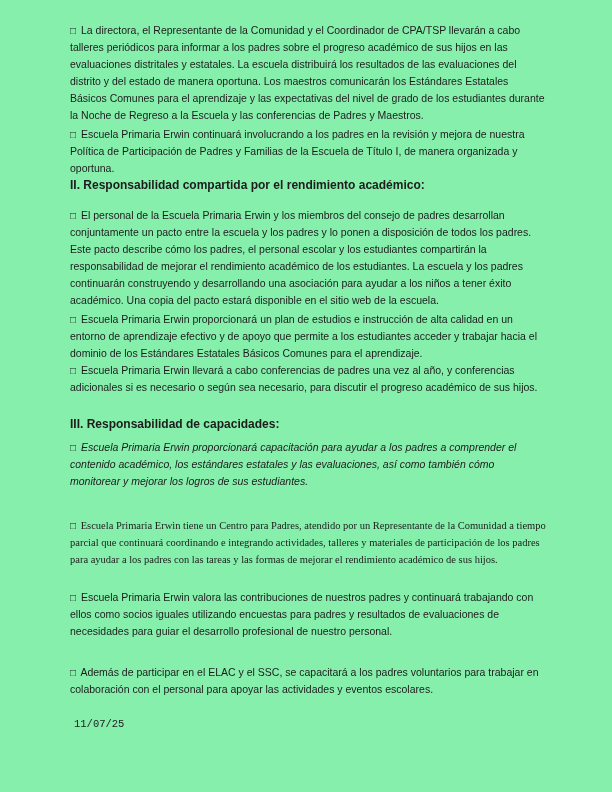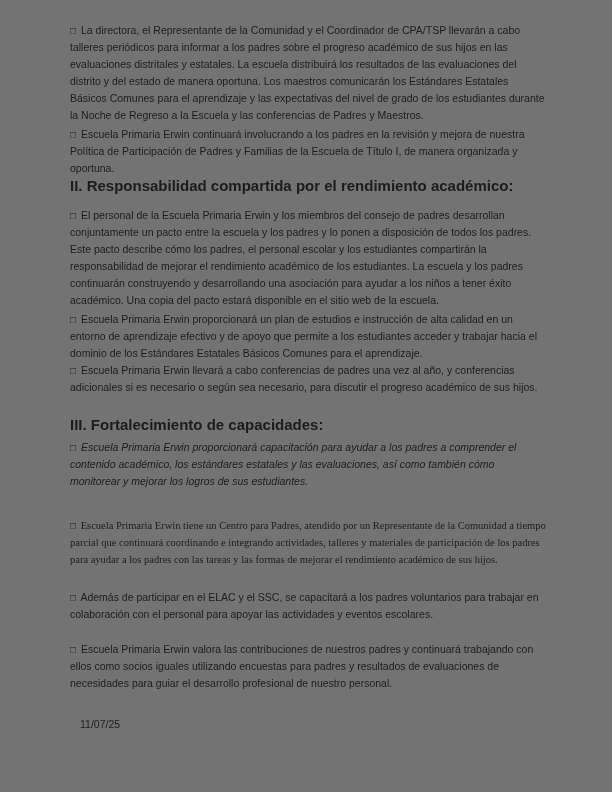--- a/index.html
+++ b/index.html
@@ -5,79 +5,80 @@
   html, body {
     margin: 0;
     padding: 0;
     background: #ffffff;
   }
   .page {
     position: relative;
     width: 612px;
     height: 792px;
     box-sizing: border-box;
-    background: #737373;
+    background: #86efac;
     padding: 22px 65px 0 70px;
     font-family: "Liberation Sans", "DejaVu Sans", sans-serif;
     font-size: 10.5px;
     line-height: 17px;
     color: #1c1c1c;
     overflow: hidden;
   }
   .para {
     margin: 0;
     text-align: left;
   }
   .heading {
     margin: 0;
     font-weight: bold;
-    font-size: 15px;
+    font-size: 12px;
     line-height: 17px;
   }
   .bullet {
     display: inline;
     font-size: 10px;
     margin-right: 2px;
   }
   
   .mb2  { margin-bottom: 2px; }
   .mb0  { margin-bottom: 0; }
   .mb6  { margin-bottom: 6px; }
   .mb13 { margin-bottom: 13px; }
   .mb18 { margin-bottom: 18px; }
   .mb21 { margin-bottom: 21px; font-family: Liberation Serif, serif; }
   .mb24 { margin-bottom: 24px; }
   .mb27 { margin-bottom: 27px; font-style: italic; }
   .mb29 { }
   .mb30 { margin-bottom: 20px; }
   .footer-date {
-    margin: 10px;
+    margin: 4px;
     line-height: 17px;
+    font-family: Liberation Mono, monospace;
   }
 </style>
 </head>
 <body>
 
 <div class="page">
 
   <div>
     <p class="para mb2"><span class="bullet">□</span> <span>La directora, el Representante de la Comunidad y el Coordinador de CPA/TSP llevarán a cabo talleres periódicos para informar a los padres sobre el progreso académico de sus hijos en las evaluaciones distritales y estatales. La escuela distribuirá los resultados de las evaluaciones del distrito y del estado de manera oportuna. Los maestros comunicarán los Estándares Estatales Básicos Comunes para el aprendizaje y las expectativas del nivel de grado de los estudiantes durante la Noche de Regreso a la Escuela y las conferencias de Padres y Maestros.</span></p>
     <p class="para mb29"><span class="bullet">□</span> <span>Escuela Primaria Erwin continuará involucrando a los padres en la revisión y mejora de nuestra Política de Participación de Padres y Familias de la Escuela de Título I, de manera organizada y oportuna.</span></p>
   </div>
 
   <div>
     <p class="heading mb13">II. Responsabilidad compartida por el rendimiento académico:</p>
     <p class="para mb2"><span class="bullet">□</span> <span>El personal de la Escuela Primaria Erwin y los miembros del consejo de padres desarrollan conjuntamente un pacto entre la escuela y los padres y lo ponen a disposición de todos los padres. Este pacto describe cómo los padres, el personal escolar y los estudiantes compartirán la responsabilidad de mejorar el rendimiento académico de los estudiantes. La escuela y los padres continuarán construyendo y desarrollando una asociación para ayudar a los niños a tener éxito académico. Una copia del pacto estará disponible en el sitio web de la escuela.</span></p>
     <p class="para mb0"><span class="bullet">□</span> <span>Escuela Primaria Erwin proporcionará un plan de estudios e instrucción de alta calidad en un entorno de aprendizaje efectivo y de apoyo que permite a los estudiantes acceder y trabajar hacia el dominio de los Estándares Estatales Básicos Comunes para el aprendizaje.</span></p>
     <p class="para mb30"><span class="bullet">□</span> <span>Escuela Primaria Erwin llevará a cabo conferencias de padres una vez al año, y conferencias adicionales si es necesario o según sea necesario, para discutir el progreso académico de sus hijos.</span></p>
   </div>
 
   <div>
-    <p class="heading mb6">III. Fortalecimiento de capacidades:</p>
+    <p class="heading mb6">III. Responsabilidad de capacidades:</p>
     <p class="para mb27"><span class="bullet">□</span> <span>Escuela Primaria Erwin proporcionará capacitación para ayudar a los padres a comprender el contenido académico, los estándares estatales y las evaluaciones, así como también cómo monitorear y mejorar los logros de sus estudiantes.</span></p>
     <p class="para mb21"><span class="bullet">□</span> <span>Escuela Primaria Erwin tiene un Centro para Padres, atendido por un Representante de la Comunidad a tiempo parcial que continuará coordinando e integrando actividades, talleres y materiales de participación de los padres para ayudar a los padres con las tareas y las formas de mejorar el rendimiento académico de sus hijos.</span></p>
+    <p class="para mb24"><span class="bullet">□</span> <span>Escuela Primaria Erwin valora las contribuciones de nuestros padres y continuará trabajando con ellos como socios iguales utilizando encuestas para padres y resultados de evaluaciones de necesidades para guiar el desarrollo profesional de nuestro personal.</span></p>
     <p class="para mb18"><span class="bullet">□</span> <span>Además de participar en el ELAC y el SSC, se capacitará a los padres voluntarios para trabajar en colaboración con el personal para apoyar las actividades y eventos escolares.</span></p>
-    <p class="para mb24"><span class="bullet">□</span> <span>Escuela Primaria Erwin valora las contribuciones de nuestros padres y continuará trabajando con ellos como socios iguales utilizando encuestas para padres y resultados de evaluaciones de necesidades para guiar el desarrollo profesional de nuestro personal.</span></p>
   </div>
 
   <p class="footer-date">11/07/25</p>
 
 </div>
 
 </body></html>

